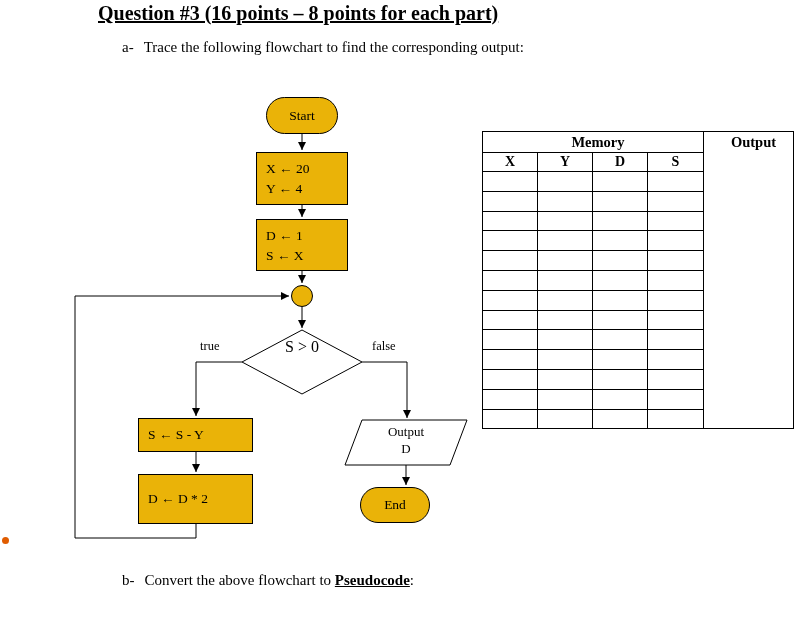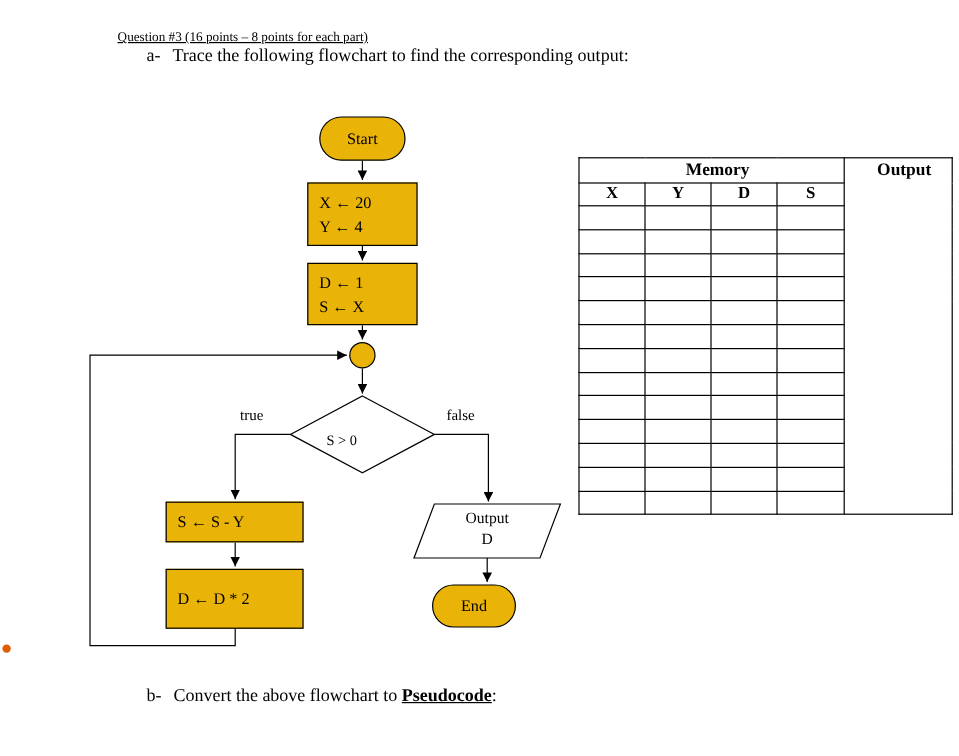--- a/index.html
+++ b/index.html
@@ -10,23 +10,22 @@
     color:#000;
   }
   .page { position:relative; width:799px; height:630px; background:#fff; overflow:hidden; }
   .abs { position:absolute; }
   .overlay { position:absolute; left:0; top:0; pointer-events:none; }
   .conn { fill:none; stroke:#000; stroke-width:1; }
   .shape-fill { fill:#fff; stroke:#000; stroke-width:1; }
 
   .title {
     left:98px; top:2px;
-    font-size:11px; font-weight:normal; text-decoration:underline;
+    font-size:20px; font-weight:bold; text-decoration:underline;
     white-space:nowrap;
-    margin-top:23px;
   }
   .part-line { font-size:15px; white-space:nowrap; }
   .part-a { left:122px; top:39px; }
   .part-b { left:122px; top:572px; }
   .part-text { margin-left:10px; }
   .emph { font-weight:bold; text-decoration:underline; }
 
   .shape { position:absolute; background:#eab308; border:1px solid #000; }
   .oval {
     border-radius:50px;
@@ -36,22 +35,22 @@
   .pbox { font-size:13.5px; padding:6px 0 16px 9px; line-height:1.45; }
   .pbox div { white-space:nowrap; }
   .sbox {
     font-size:13.5px; display:flex; align-items:center; padding-left:9px;
     white-space:nowrap;
   }
   .connector-circle { border-radius:50%; }
 
   .fc-label { position:absolute; font-size:12.5px; white-space:nowrap; }
   .decision-text {
-    position:absolute; left:272px; top:360px; width:60px;
-    text-align:left; font-size:12px;
+    position:absolute; left:272px; top:338px; width:60px;
+    text-align:center; font-size:16px;
   }
   .output-text {
     position:absolute; left:366px; top:424px; width:80px;
     text-align:center; font-size:13px; line-height:1.3;
   }
 
   .table-wrap { position:absolute; left:482px; top:131px; }
   .mem-table { border-collapse:collapse; table-layout:fixed; font-size:14px; }
   .mem-table td {
     border:1px solid #000; text-align:center; vertical-align:middle; padding:0;

